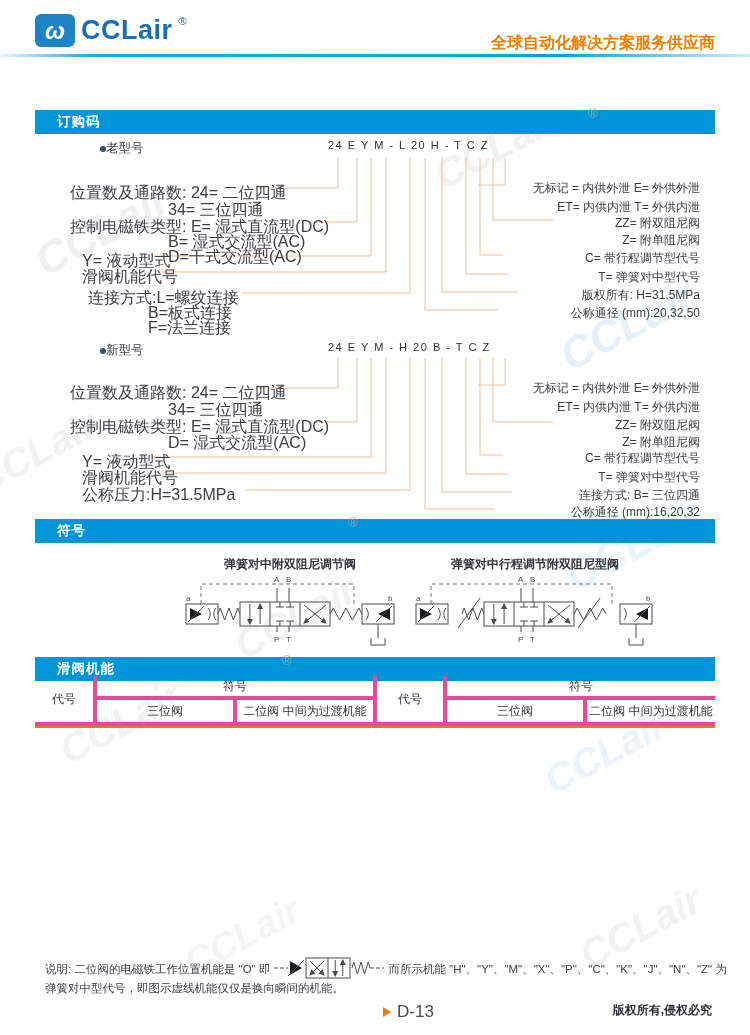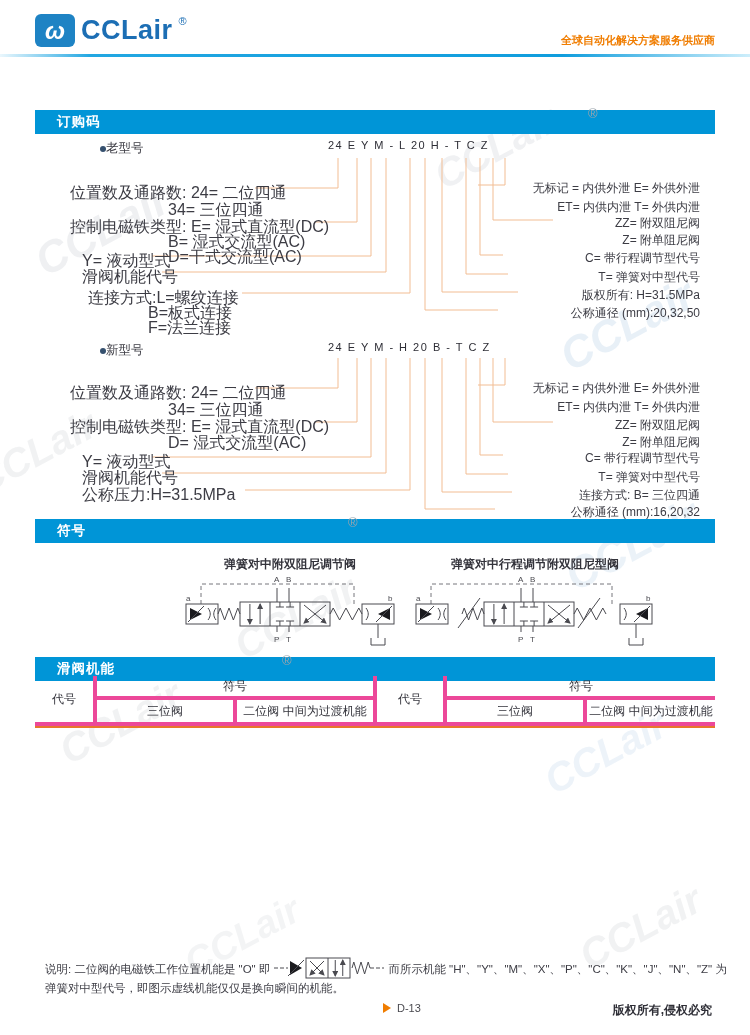--- a/index.html
+++ b/index.html
@@ -7,21 +7,21 @@
        font-family:"Liberation Sans","DejaVu Sans",sans-serif;color:#3c3c44;}
   .page{position:absolute;inset:0;}
   .wm{position:absolute;font-weight:bold;font-style:italic;white-space:nowrap;
       transform:rotate(-28deg);pointer-events:none;user-select:none;}
   
   .logo-wrap{position:absolute;left:35px;top:14px;display:flex;align-items:center;gap:6px;}
   .logo-box{width:40px;height:33px;background:#1e83c4;border-radius:6px;color:#fff;
             display:flex;align-items:center;justify-content:center;font-size:24px;font-weight:bold;font-style:italic;}
   .logo-text{font-size:27px;font-weight:bold;color:#1c6eb4;letter-spacing:.5px;}
   .logo-reg{font-size:11px;color:#1c6eb4;vertical-align:super;position:relative;top:-10px;}
-  .slogan{position:absolute;right:35px;top:33px;font-size:11px;font-weight:bold;color:#f07d00;}
+  .slogan{position:absolute;right:35px;top:33px;font-size:16px;font-weight:bold;color:#f07d00;}
   .head-line{position:absolute;left:0;top:54px;width:750px;height:3px;
              background:linear-gradient(90deg,#eaf7fd,#22a7e2 12%,#0f9ddd 75%,#cdeefb);}
   
   .secbar{position:absolute;left:35px;width:680px;height:24px;background:#0095d7;
           color:#fff;font-size:13.5px;font-weight:bold;line-height:24px;
           padding-left:22px;box-sizing:border-box;letter-spacing:1px;}
   .regmark{position:absolute;font-size:13px;color:#9aa4ac;}
   
   .bullet-row{position:absolute;display:flex;align-items:center;font-size:12.5px;color:#3c3c44;}
   .bullet-dot{width:6px;height:6px;border-radius:50%;background:#35506e;}
@@ -38,21 +38,21 @@
   table.spool td{border:4px solid #ec4899;text-align:center;vertical-align:middle;
                  font-size:12px;color:#33333b;padding:0;}
   table.spool tr td:first-child{border-left:none;}
   table.spool tr td:last-child{border-right:none;}
   table.spool tr.hr1 td{border-top:none;height:20px;font-weight:normal;}
   table.spool tr.hr2 td{height:22px;}
   
   .note-line1{position:absolute;left:45px;top:956px;width:670px;font-size:11.5px;color:#3c3c44;
               display:flex;align-items:center;gap:4px;white-space:nowrap;}
   .note-line2{position:absolute;left:45px;top:981px;font-size:11.5px;color:#3c3c44;}
-  .footer-page{position:absolute;left:383px;top:1002px;font-size:11px;color:#4a4a50;
+  .footer-page{position:absolute;left:383px;top:1002px;font-size:17px;color:#4a4a50;
                display:flex;align-items:center;gap:6px;}
   .footer-tri{width:0;height:0;border-left:8px solid #f07d00;border-top:5px solid transparent;border-bottom:5px solid transparent;}
   .footer-copy{position:absolute;right:38px;top:1002px;font-size:12px;font-weight:bold;color:#2e2e36;margin-left:27px;}
 </style>
 </head>
 <body>
 
 <svg width="0" height="0" style="position:absolute" aria-hidden="true">
   <defs>
     <marker id="ah" markerWidth="7" markerHeight="7" refX="5" refY="3" orient="auto">

